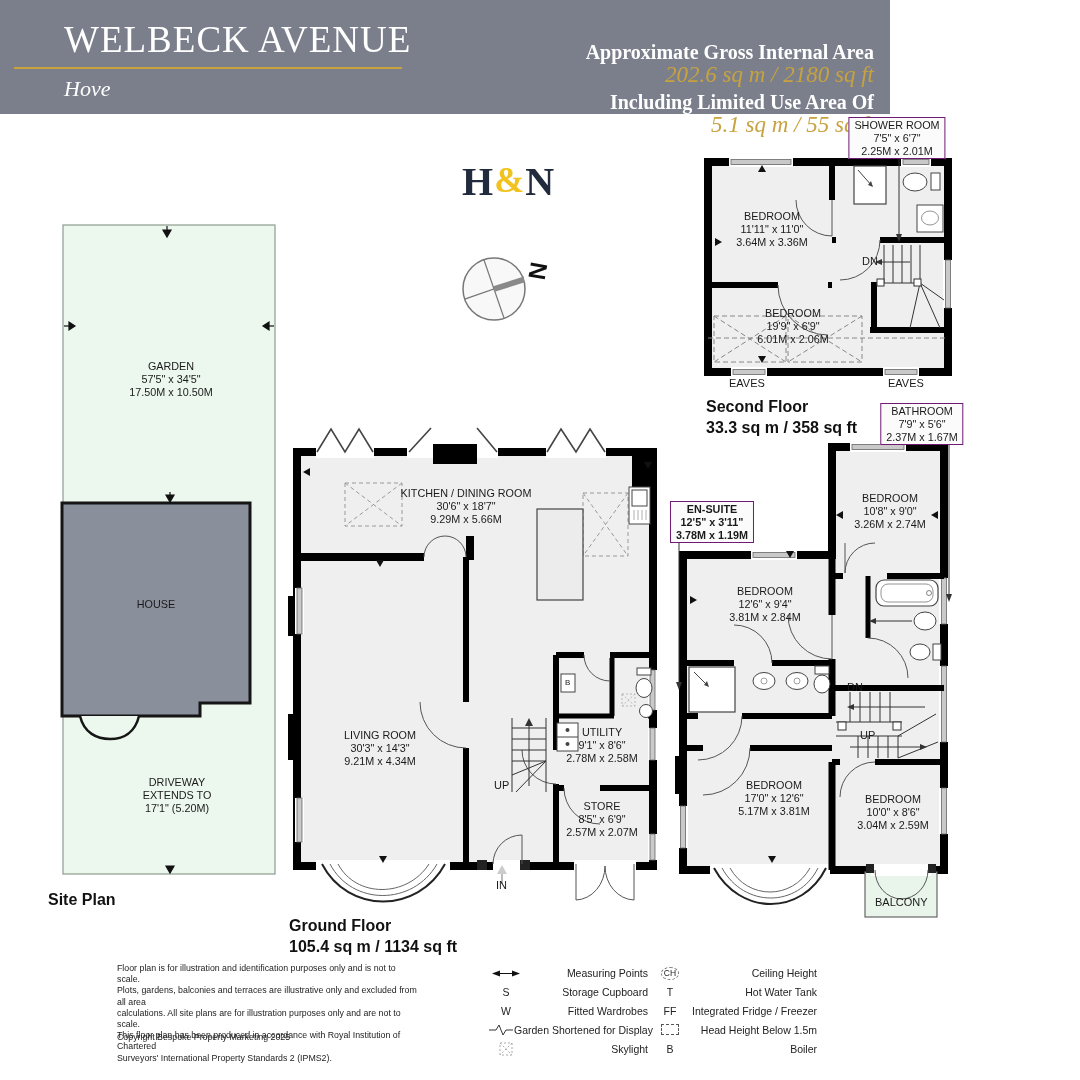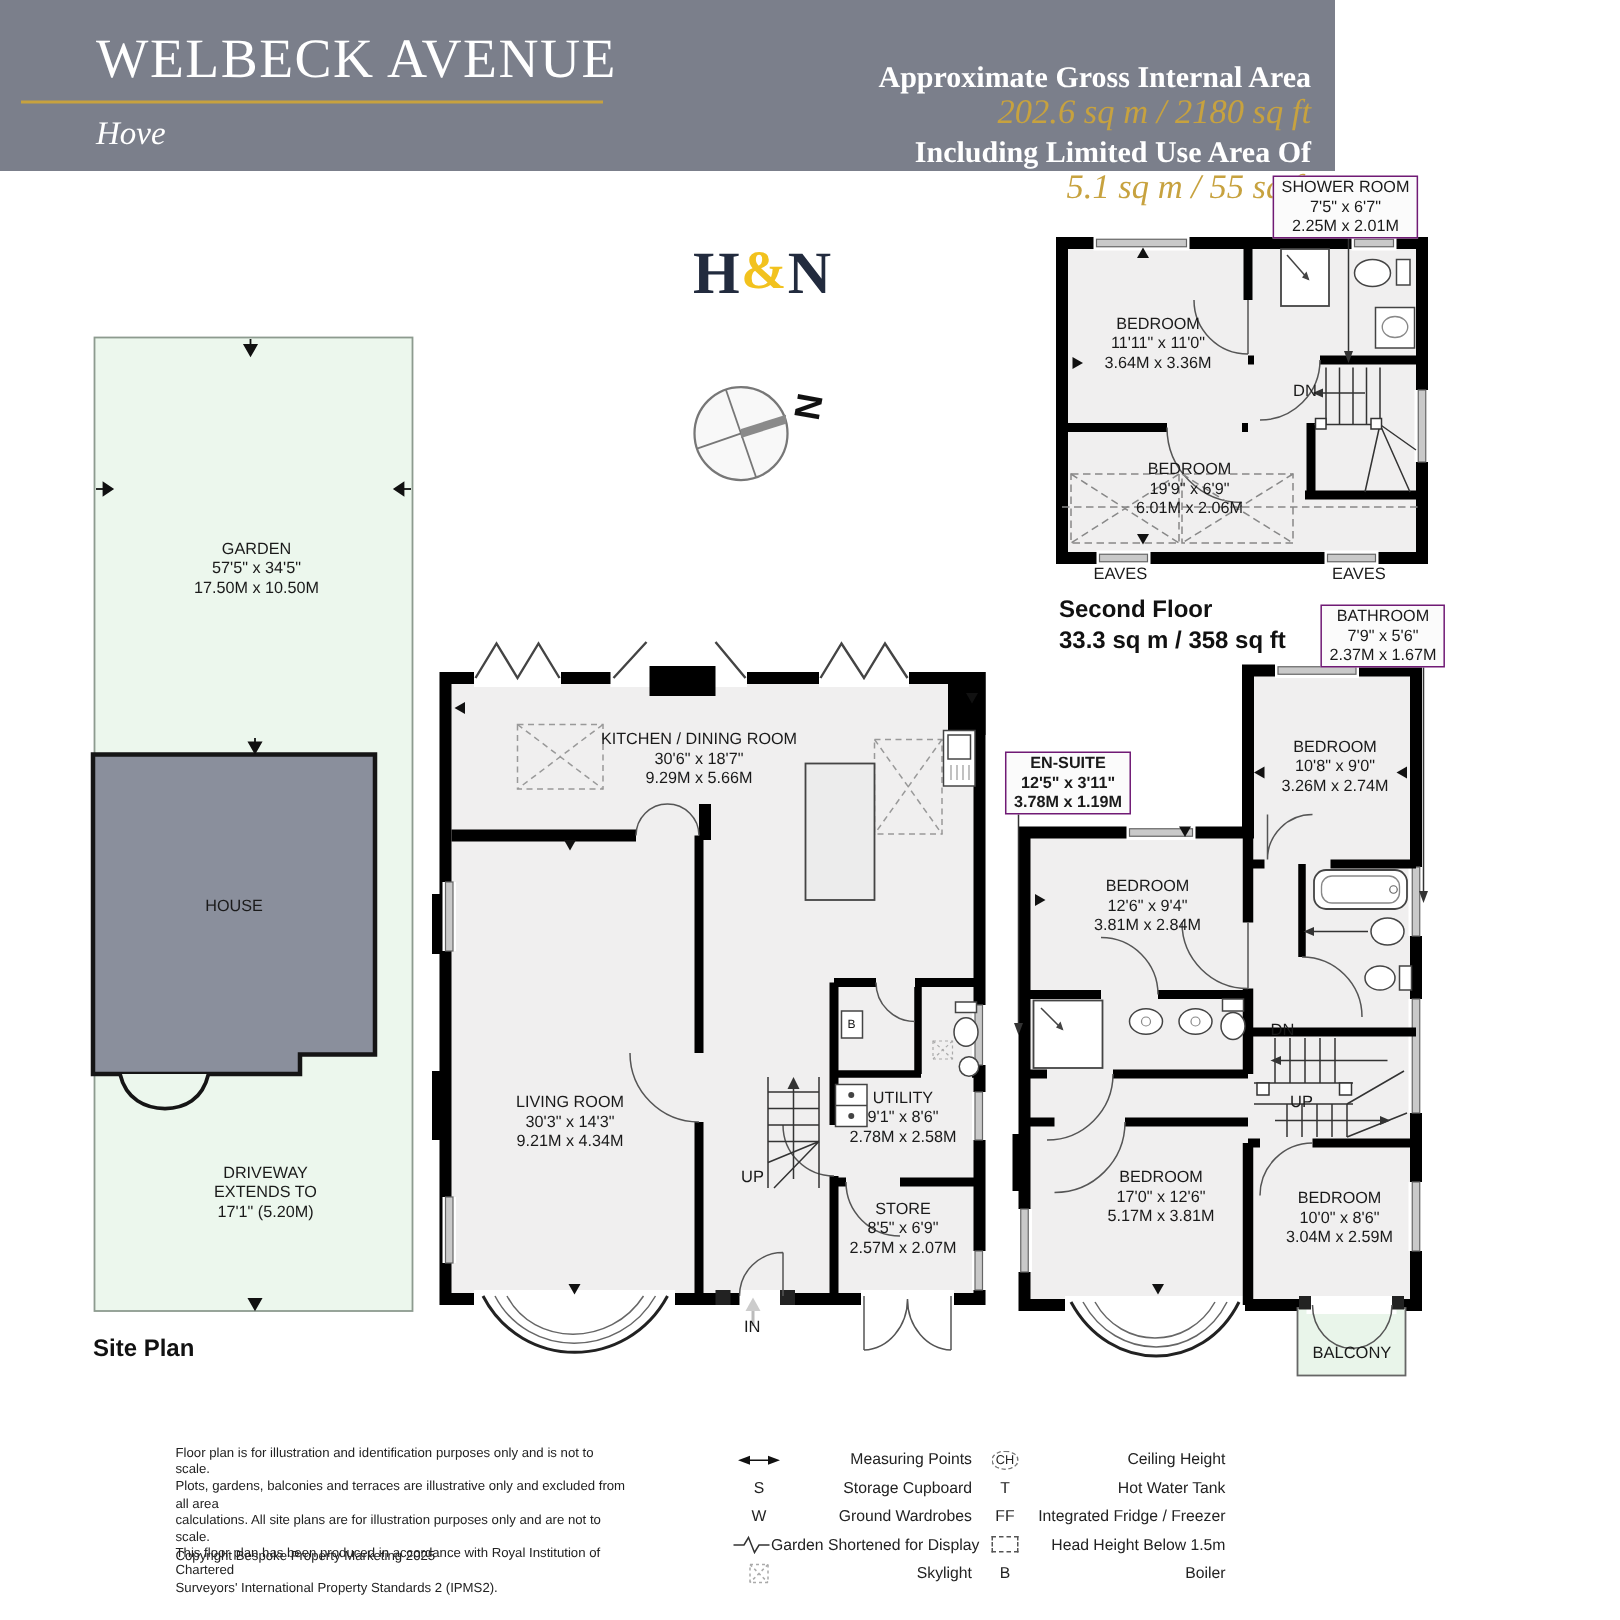--- a/index.html
+++ b/index.html
@@ -370,21 +370,21 @@
     <span>17.50M x 10.50M</span>
   </div>
   <div class="rl" style="left:156px;top:598px;">
     <span>HOUSE</span>
   </div>
   <div class="rl" style="left:177px;top:776px;">
     <span>DRIVEWAY</span>
     <span>EXTENDS TO</span>
     <span>17'1" (5.20M)</span>
   </div>
-  <div class="ftitle" style="left:62px;top:889px;">
+  <div class="ftitle" style="left:48px;top:889px;">
     <span>Site Plan</span>
   </div>
 
   <div class="rl" style="left:466px;top:487px;">
     <span>KITCHEN / DINING ROOM</span>
     <span>30'6" x 18'7"</span>
     <span>9.29M x 5.66M</span>
   </div>
   <div class="rl" style="left:380px;top:729px;">
     <span>LIVING ROOM</span>
@@ -397,20 +397,24 @@
     <span>2.78M x 2.58M</span>
   </div>
   <div class="rl" style="left:602px;top:800px;">
     <span>STORE</span>
     <span>8'5" x 6'9"</span>
     <span>2.57M x 2.07M</span>
   </div>
   <div class="sl" style="left:494px;top:779px;">UP</div>
   <div class="sl" style="left:496px;top:879px;">IN</div>
   <div class="sl tiny" style="left:565px;top:678px;">B</div>
+  <div class="ftitle" style="left:289px;top:915px;">
+    <span>Ground Floor</span>
+    <span>105.4 sq m / 1134 sq ft</span>
+  </div>
 
   <div class="rl box" style="left:922px;top:403px;">
     <span>BATHROOM</span>
     <span>7'9" x 5'6"</span>
     <span>2.37M x 1.67M</span>
   </div>
   <div class="rl" style="left:890px;top:492px;">
     <span>BEDROOM</span>
     <span>10'8" x 9'0"</span>
     <span>3.26M x 2.74M</span>
@@ -479,21 +483,21 @@
           </svg>
       </span>
       <span class="llabel">Measuring Points</span>
     </div>
     <div class="lrow">
       <span class="sym">S</span>
       <span class="llabel">Storage Cupboard</span>
     </div>
     <div class="lrow">
       <span class="sym">W</span>
-      <span class="llabel">Ground Wardrobes</span>
+      <span class="llabel">Fitted Wardrobes</span>
     </div>
     <div class="lrow">
       <span class="sym">
         <svg style="position:static" width="26" height="14" viewBox="0 0 26 14">
             <path d="M1,7 H8 L11,2 L15,12 L18,7 H25" fill="none" stroke="#333"></path>
           </svg>
       </span>
       <span class="llabel">Garden Shortened for Display</span>
     </div>
     <div class="lrow">

